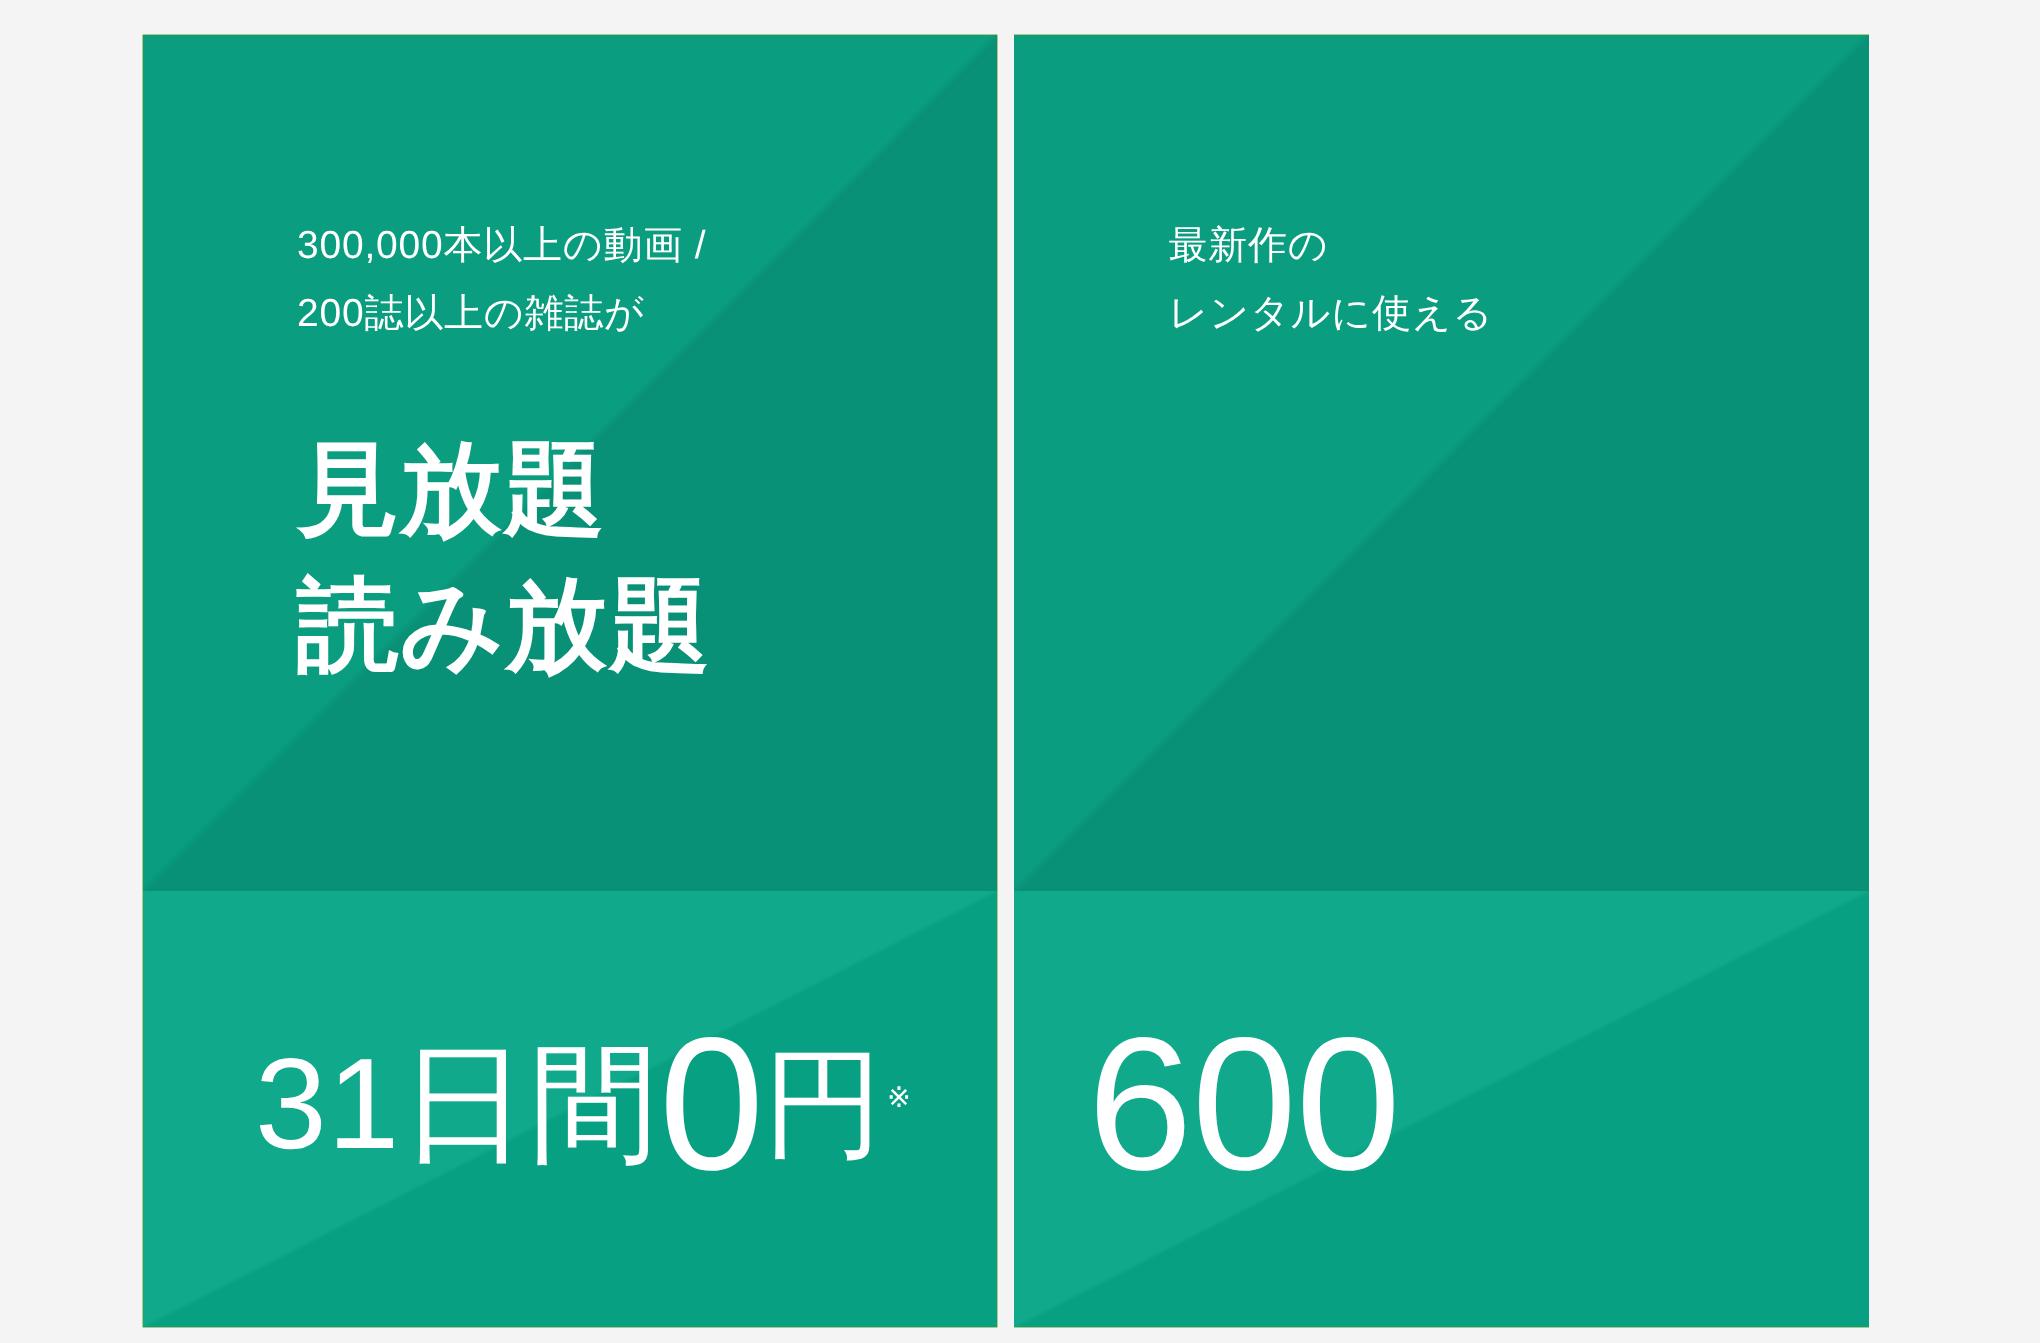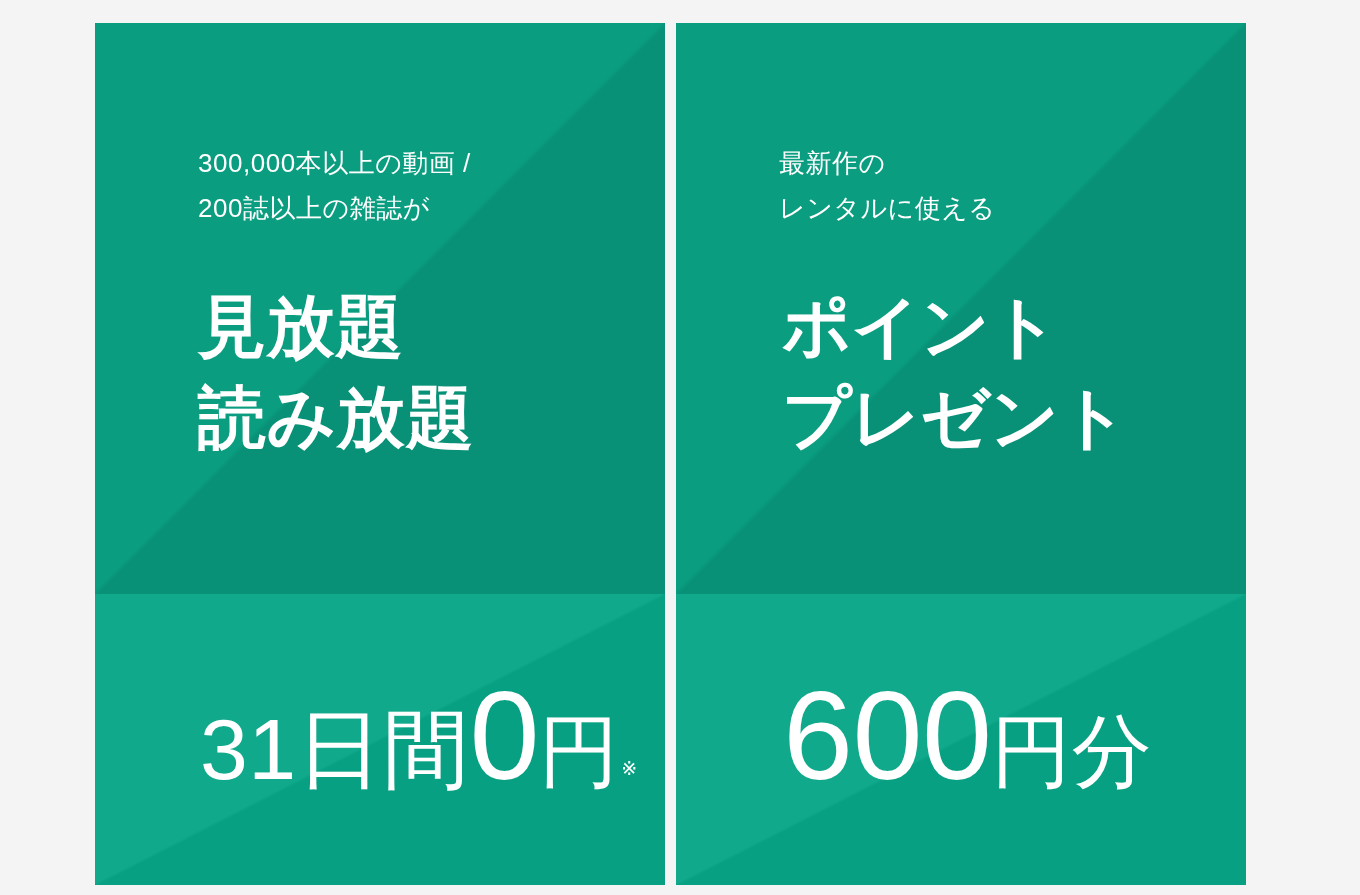--- a/index.html
+++ b/index.html
@@ -106,22 +106,22 @@
     position: absolute;
     left: 0;
     bottom: 86px;
     width: 100%;
     display: flex;
     align-items: baseline;
     color: #ffffff;
     font-weight: 300;
     white-space: nowrap;
   }
-  .card-1 .price-row { padding-left: 105px; }
-  .card-2 .price-row { padding-left: 107px; }
+  .card-1 .price-row { padding-left: 75px; align-items: center; }
+  .card-2 .price-row { padding-left: 49px; }
 
   .price-pre {
     font-size: 86px;
     font-weight: 300;
     letter-spacing: 0.005em;
     line-height: 1;
   }
   .price-big {
     font-size: 126px;
     font-weight: 300;
@@ -162,26 +162,23 @@
         <span class="price-unit">円</span>
         <span class="price-note">※</span>
       </div>
     </div>
   </div>
 
   <div class="promo-card card-2">
     <div class="card-top">
       <div class="lead-text">最新作の
 レンタルに使える</div>
-      <div class="headline">ポイント
-プレゼント</div>
     </div>
     <div class="card-bottom">
       <div class="price-row">
         <span class="price-pre"></span>
         <span class="price-big">600</span>
-        <span class="price-unit">円分</span>
         <span class="price-note"></span>
       </div>
     </div>
   </div>
 
 </div>
 
 </body></html>

